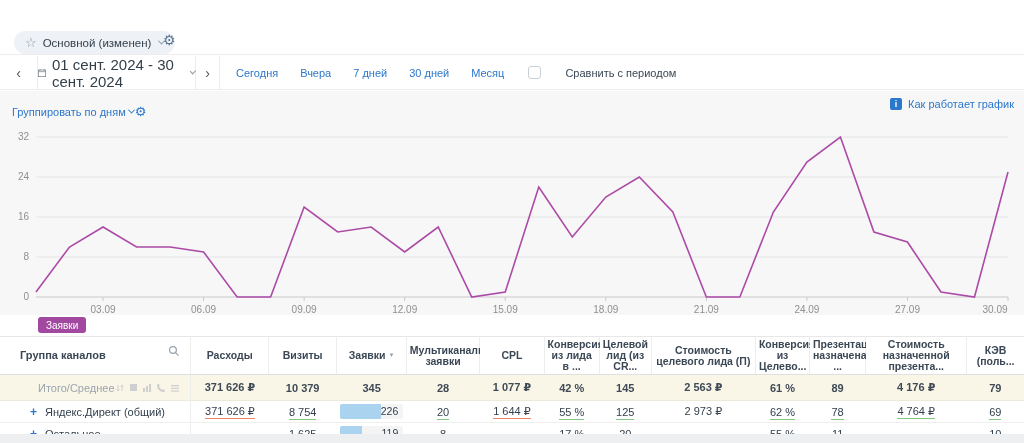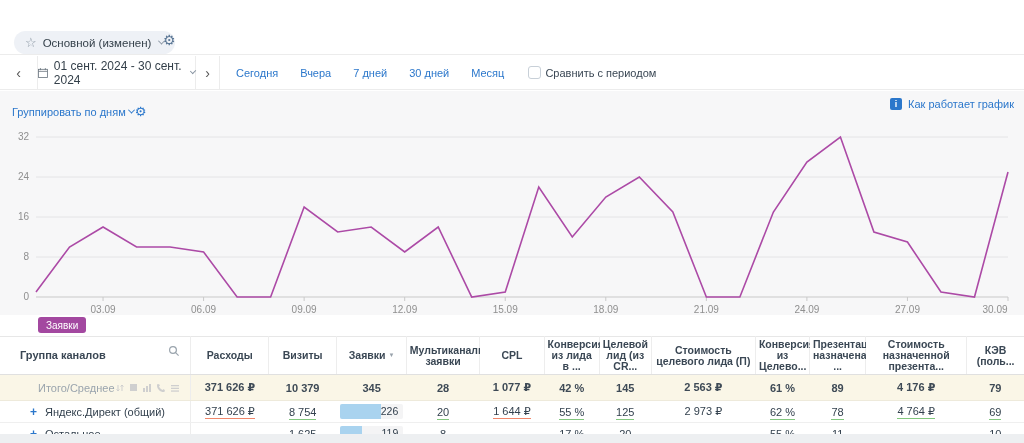--- a/index.html
+++ b/index.html
@@ -21,24 +21,24 @@
   .chev { display:inline-block; width:5px; height:5px; border-right:1.4px solid #8a96a3; border-bottom:1.4px solid #8a96a3;
     transform:rotate(45deg) translate(-1px,-1px); margin-left:2px; }
   .chev.blue { border-color:#2b77cb; }
   #report-gear { position:absolute; top:33px; left:163px; font-size:14px; color:#5b7795; cursor:pointer; line-height:1; }
 
   
   #datebar { position:absolute; top:56px; left:0; right:0; height:34px; border-bottom:1px solid #ececec;
     display:flex; align-items:stretch; background:#fff; }
   .db-seg { display:flex; align-items:center; justify-content:center; border-right:1px solid #ececec; cursor:pointer; }
   #prev-period { width:38px; color:#555; font-size:14px; }
-  #date-range-seg { width:158px; gap:6px; font-size:12px; color:#333f49; }
+  #date-range-seg { width:158px; gap:6px; font-size:15px; color:#333f49; }
   #next-period { width:24px; color:#555; font-size:14px; }
   #date-presets { display:flex; align-items:center; gap:22px; margin-left:16px; font-size:11px; }
-  #compare-wrap { display:flex; align-items:center; gap:4px; margin-left:24px; cursor:pointer; }
+  #compare-wrap { display:flex; align-items:center; gap:24px; margin-left:24px; cursor:pointer; }
   #compare-checkbox { width:13px; height:13px; border:1px solid #c8d0d8; border-radius:3px; background:#fff; }
 
   
   #chart-section { position:absolute; top:91px; left:0; right:0; height:224px; background:#f7f7f8; }
   #group-by { position:absolute; top:14px; left:12px; display:flex; align-items:center; gap:1px; font-size:11px; }
   #group-gear { color:#2b77cb; font-size:13px; cursor:pointer; line-height:1; }
   #chart-help { position:absolute; top:7px; right:10px; display:flex; align-items:center; gap:6px; font-size:11px; }
   #info-ico { width:12px; height:12px; background:#2b77cb; border-radius:2px; color:#fff; font-size:9px; font-weight:bold;
     display:inline-flex; align-items:center; justify-content:center; }
   #chart-svg { position:absolute; top:24px; left:0; }

